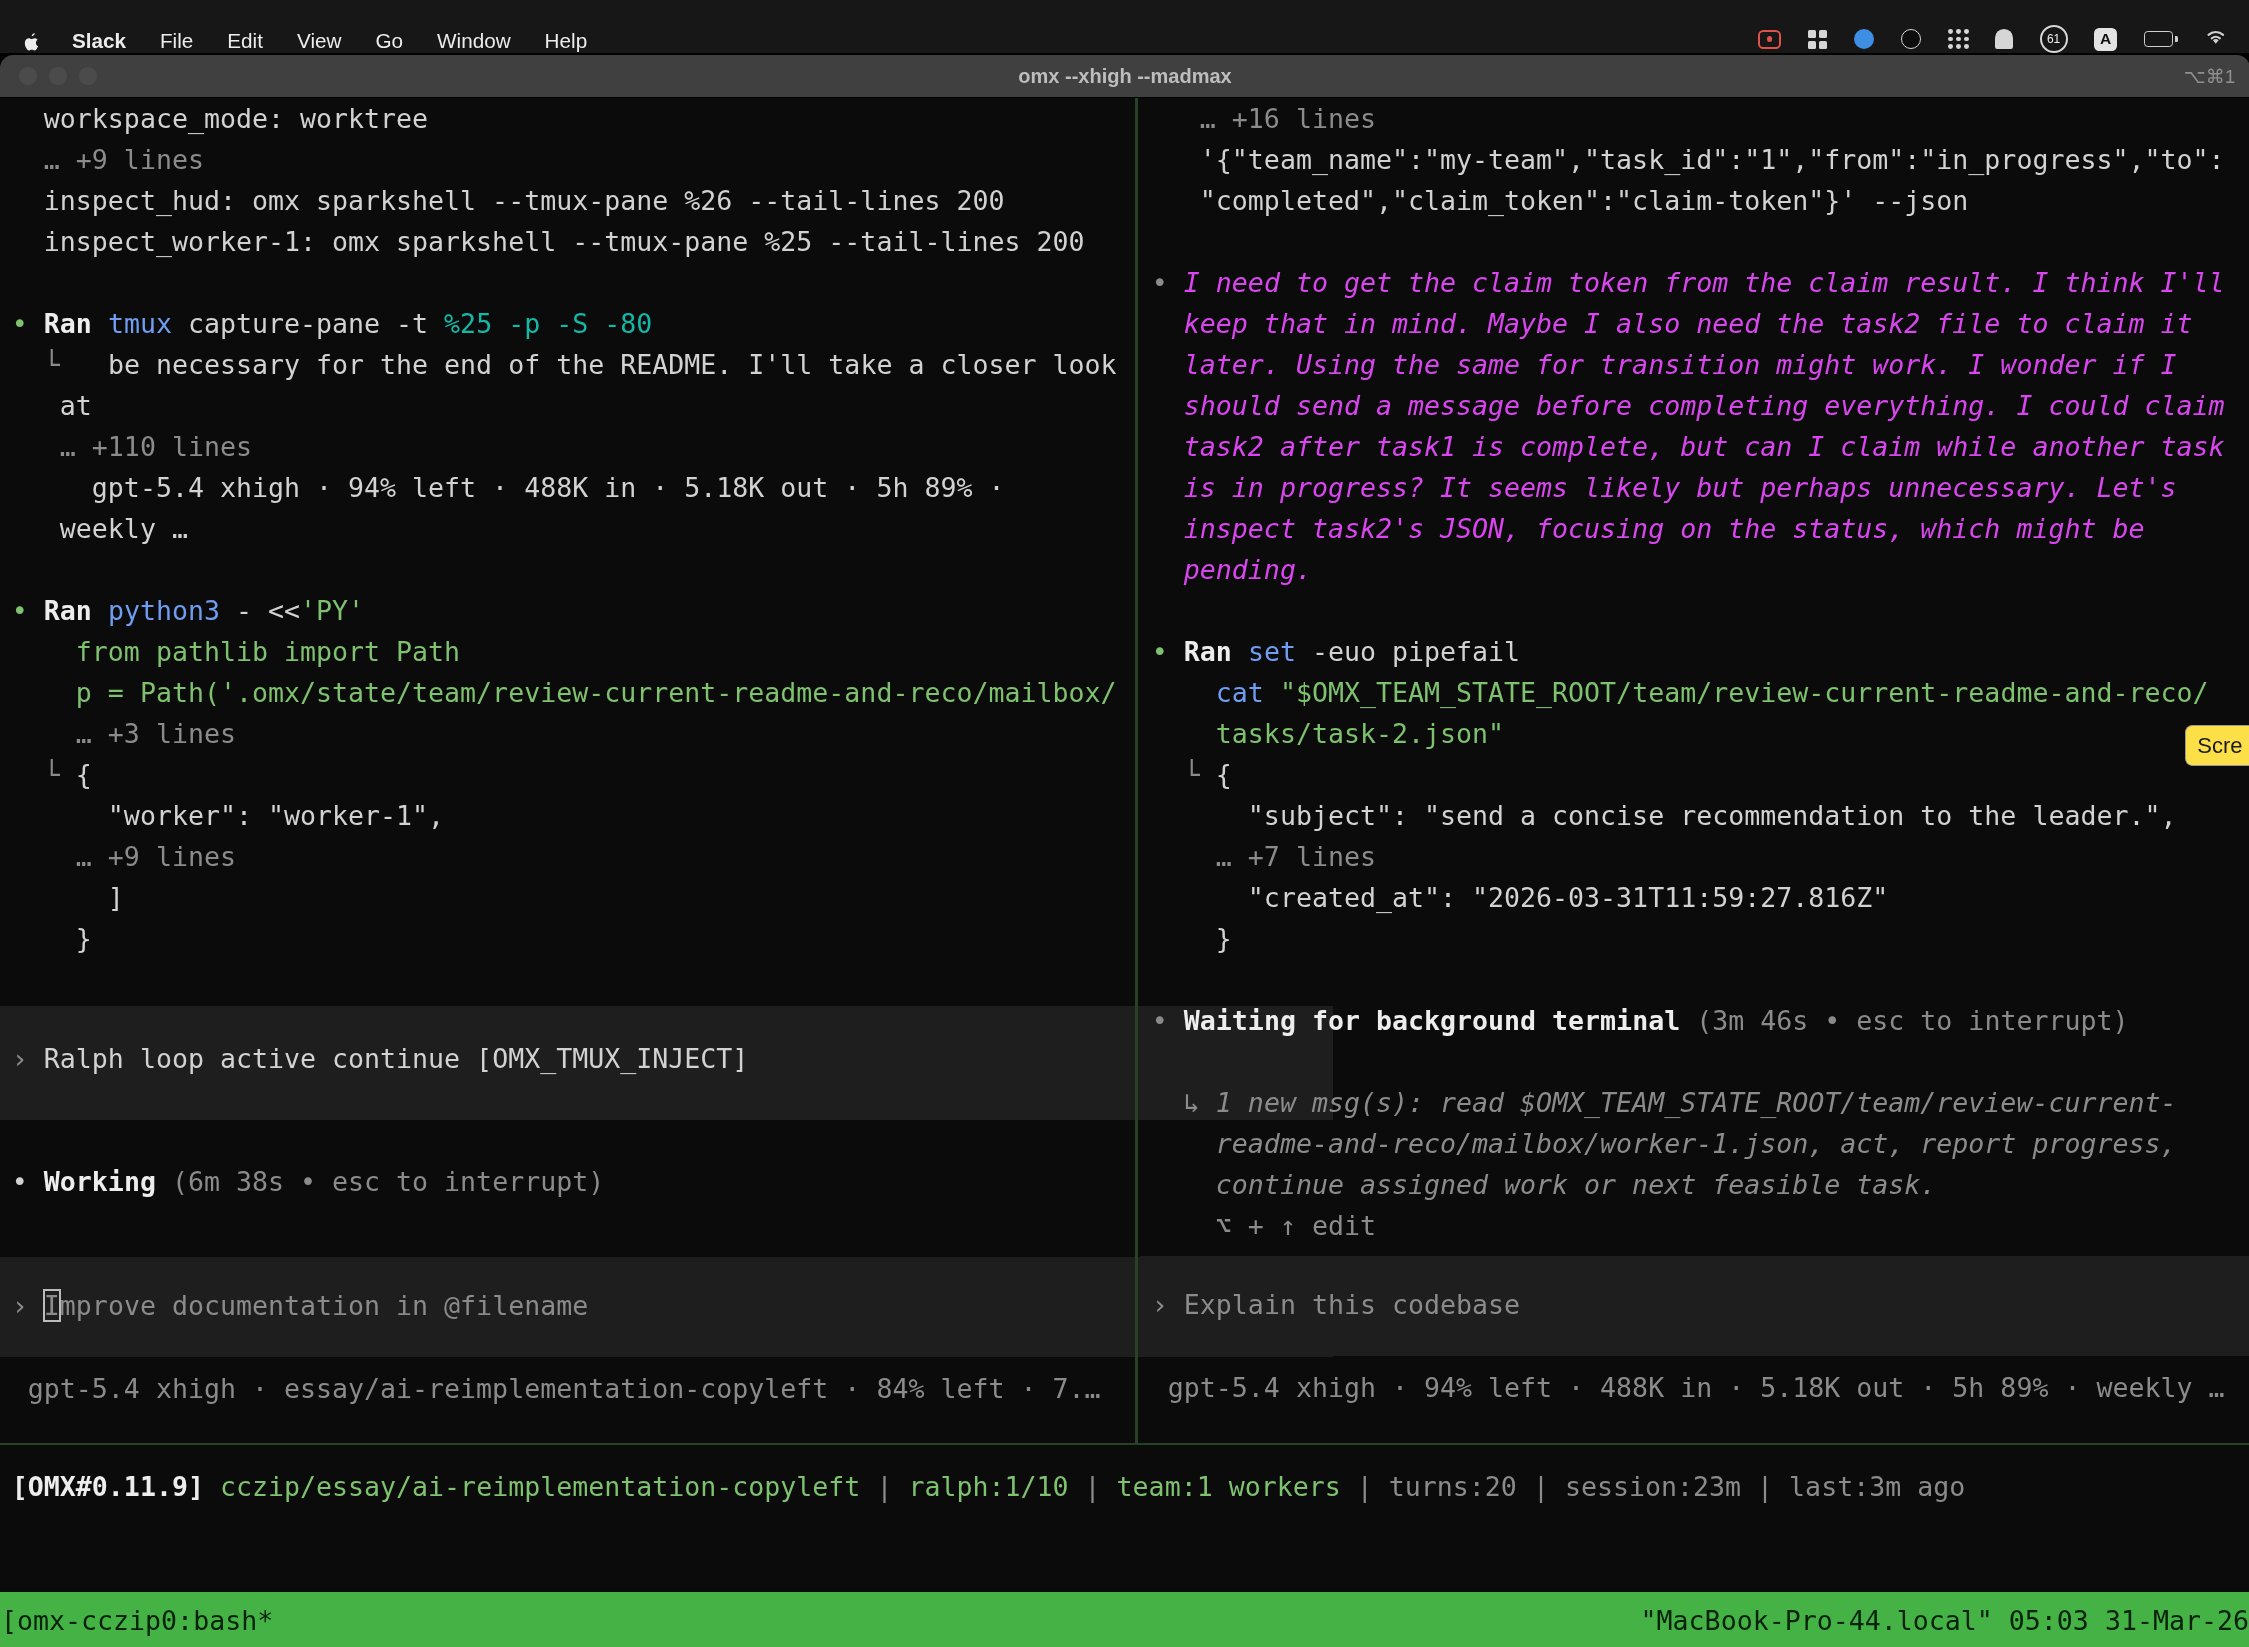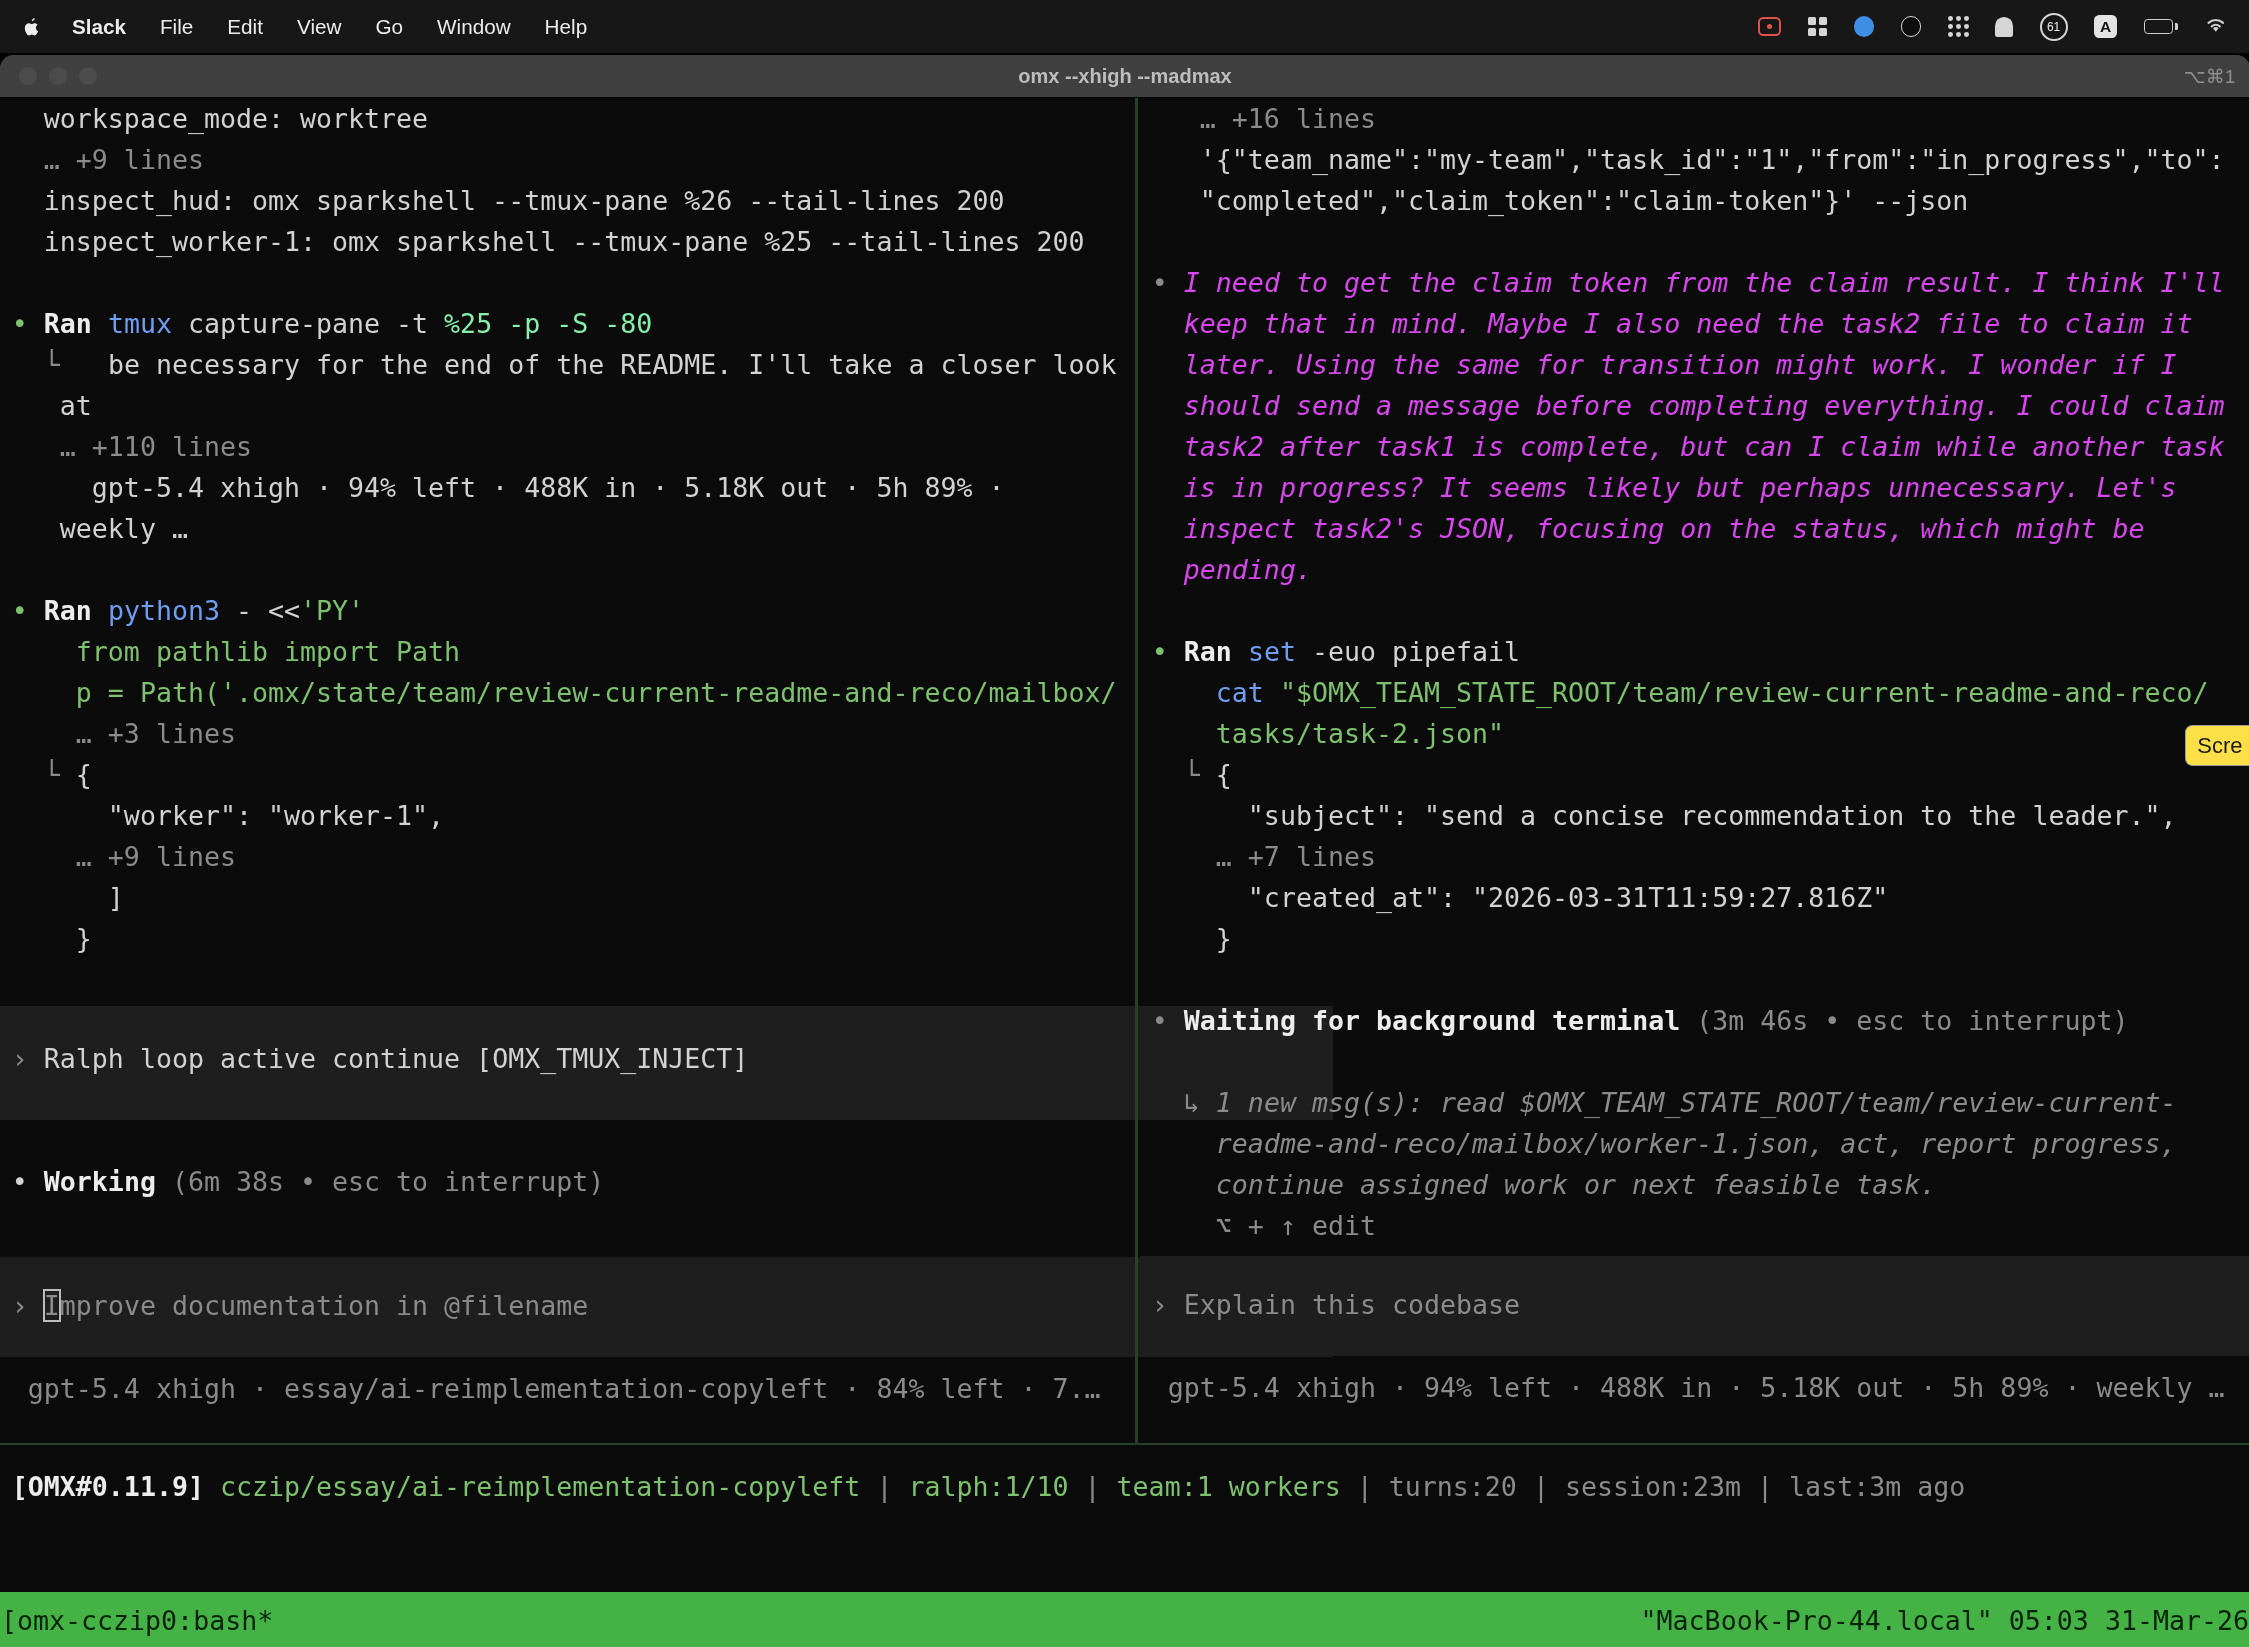--- a/index.html
+++ b/index.html
@@ -1,21 +1,21 @@
 <!DOCTYPE html>
 <html style="font-size:11.8px"><head>
 <meta charset="utf-8">
 <style>
   *{margin:0;padding:0;box-sizing:border-box}
   html,body{width:2250px;height:1648px;background:#000;overflow:hidden}
   body{position:relative;font-family:"DejaVu Sans Mono",monospace}
 
   
   .menubar{position:absolute;top:0;left:0;width:2250px;height:53px;background:#171717;
-    display:flex;align-items:center;padding:0 22px;color:#ededed;
+    display:flex;align-items:flex-end;padding:0 22px;color:#ededed;
     font-family:"Liberation Sans",sans-serif;font-size:20.7px}
   .apple{display:flex;align-items:center;margin-right:5.9px}
   .menu-items{display:flex;gap:34px;margin-left:25px}
   .menu-item{color:#ececec}
   .menu-item.app{font-weight:700}
   .menu-status{margin-left:auto;display:flex;align-items:center;gap:26.6px}
   .rec-icon{width:23.6px;height:19px;border:2.2px solid #e0524a;border-radius:5.2px;position:relative}
   .rec-icon i{position:absolute;left:50%;top:50%;transform:translate(-50%,-50%);width:5.9px;height:5.9px;background:#e0524a;border-radius:50%}
   .grid4{width:19px;height:19px;display:grid;grid-template-columns:1fr 1fr;gap:3px}
   .grid4 i{background:#d6d6d6;border-radius:1.5px}
@@ -46,21 +46,21 @@
   
   .pane{position:absolute;top:43px;height:1345px;overflow:hidden;font-size:26.6px;line-height:41px;
     color:#d2d2d2;white-space:pre}
   .pane-left{left:0;width:1333px}
   .pane-right{left:1140px;width:1110px}
   .line{height:41px;padding-left:11.8px}
   .band{height:auto;background:#1e1e1e}
   .dim{color:#8b8b8b}
   .grn{color:#7ec16e}
   .blu{color:#6f9df1}
-  .red{color:#86efac}
+  .red{color:#14b8a6}
   .bold{color:#ededed;font-weight:bold}
   .think{color:#d946ef;font-style:italic}
   .dimi{color:#8b8b8b;font-style:italic}
   .cur{outline:2.2px solid #bcbcbc;outline-offset:-1.5px}
 
   .vdiv{position:absolute;left:1135px;top:43px;width:3px;height:1345px;background:#274227}
   .hdiv{position:absolute;left:0;top:1388px;width:100%;height:2.2px;background:#274227}
   #omx-status{position:absolute;left:0;top:1411px;width:100%;font-size:26.6px;line-height:41px;
     white-space:pre;color:#d2d2d2}
 

